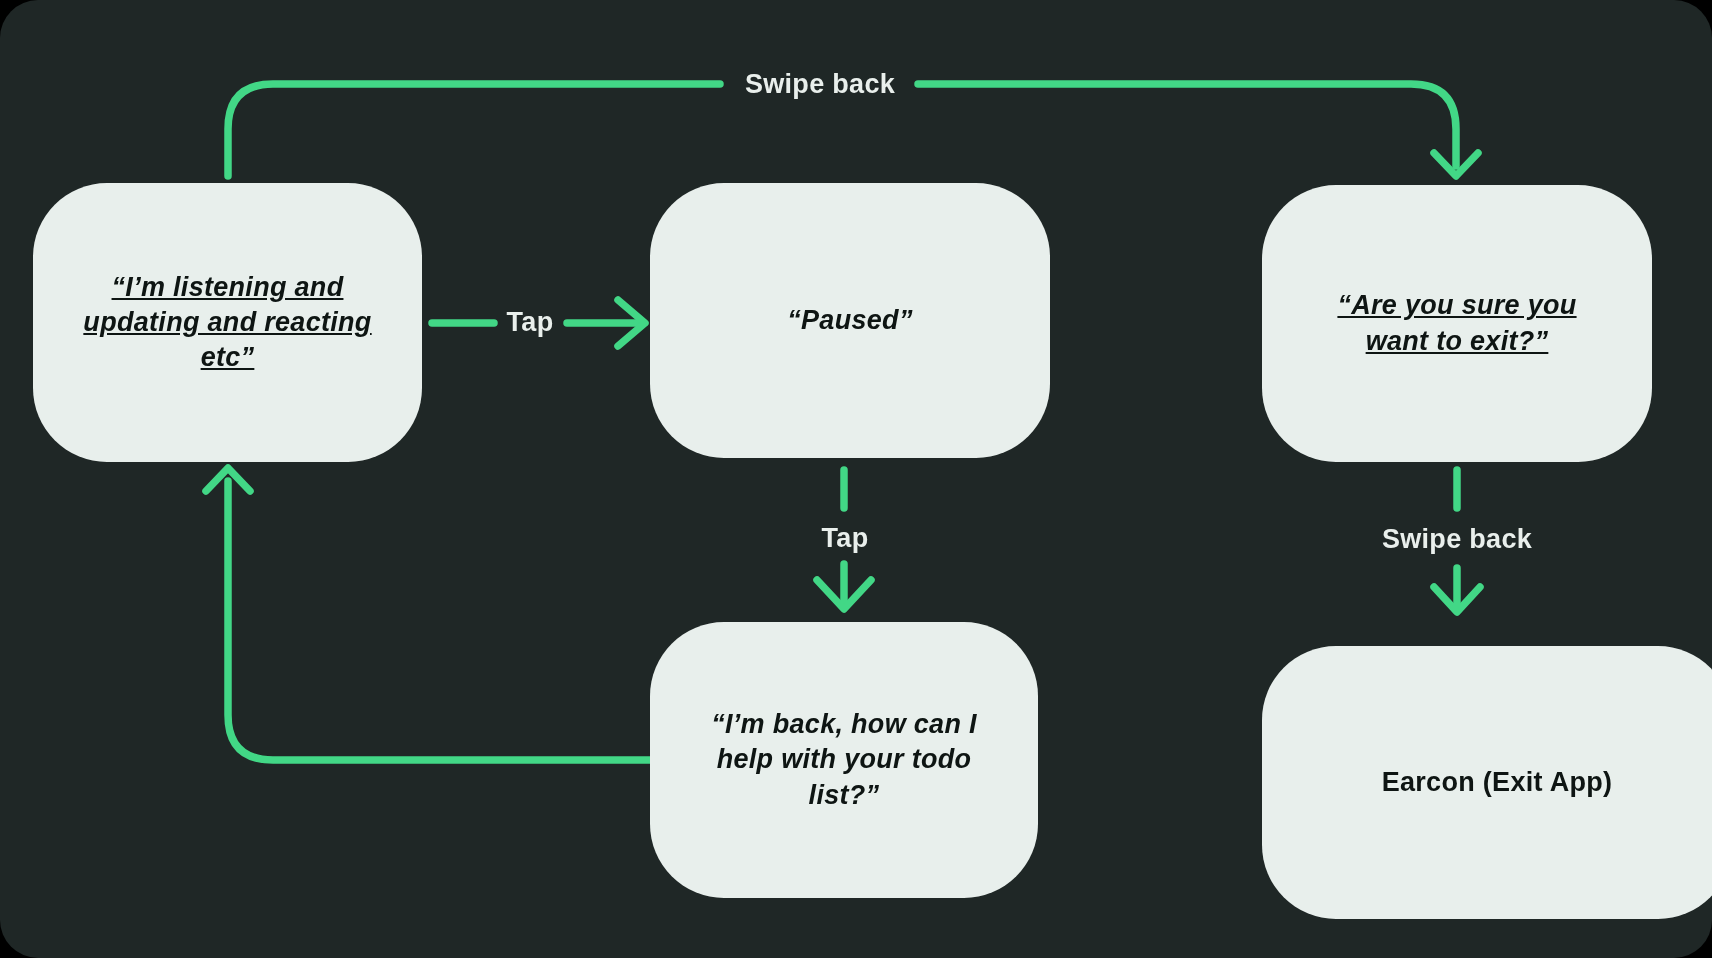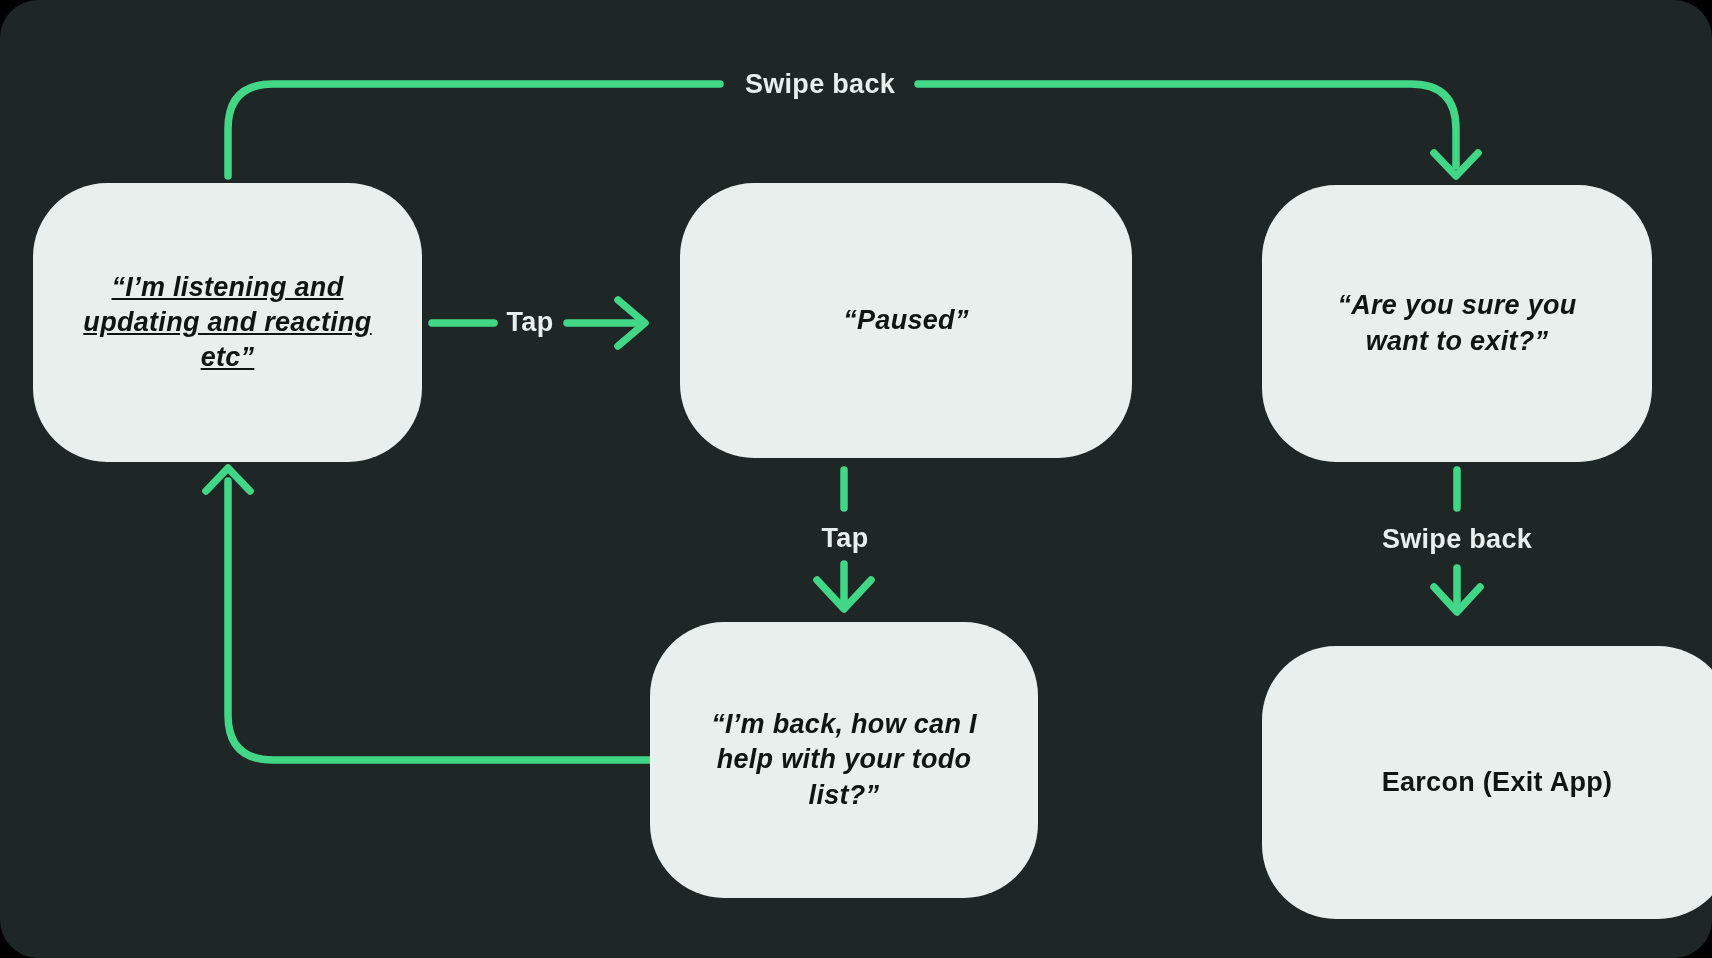--- a/index.html
+++ b/index.html
@@ -44,22 +44,22 @@
     font-size:27px;
     font-weight:700;
     font-style:italic;
     line-height:1.3;
     letter-spacing:.3px;
     white-space:pre-line;
     padding:0 34px;
   }
   .node.upright{font-style:normal;}
   .node-listening{left:33px;top:183px;width:389px;height:279px;text-decoration:underline;}
-  .node-paused{left:680px;top:183px;width:452px;height:275px;}
-  .node-confirm-exit{left:1262px;top:185px;width:390px;height:277px;}
+  .node-paused{left:650px;top:183px;width:400px;height:275px;}
+  .node-confirm-exit{left:1262px;top:185px;width:390px;height:277px;text-decoration:underline;}
   .node-back{left:650px;top:622px;width:388px;height:276px;text-align:center;}
   .node-earcon{left:1262px;top:646px;width:470px;height:273px;}
   .edge-label{
     position:absolute;
     transform:translate(-50%,-50%);
     color:var(--edge-label-color);
     font-size:27px;
     font-weight:700;
     letter-spacing:.3px;
     white-space:nowrap;

